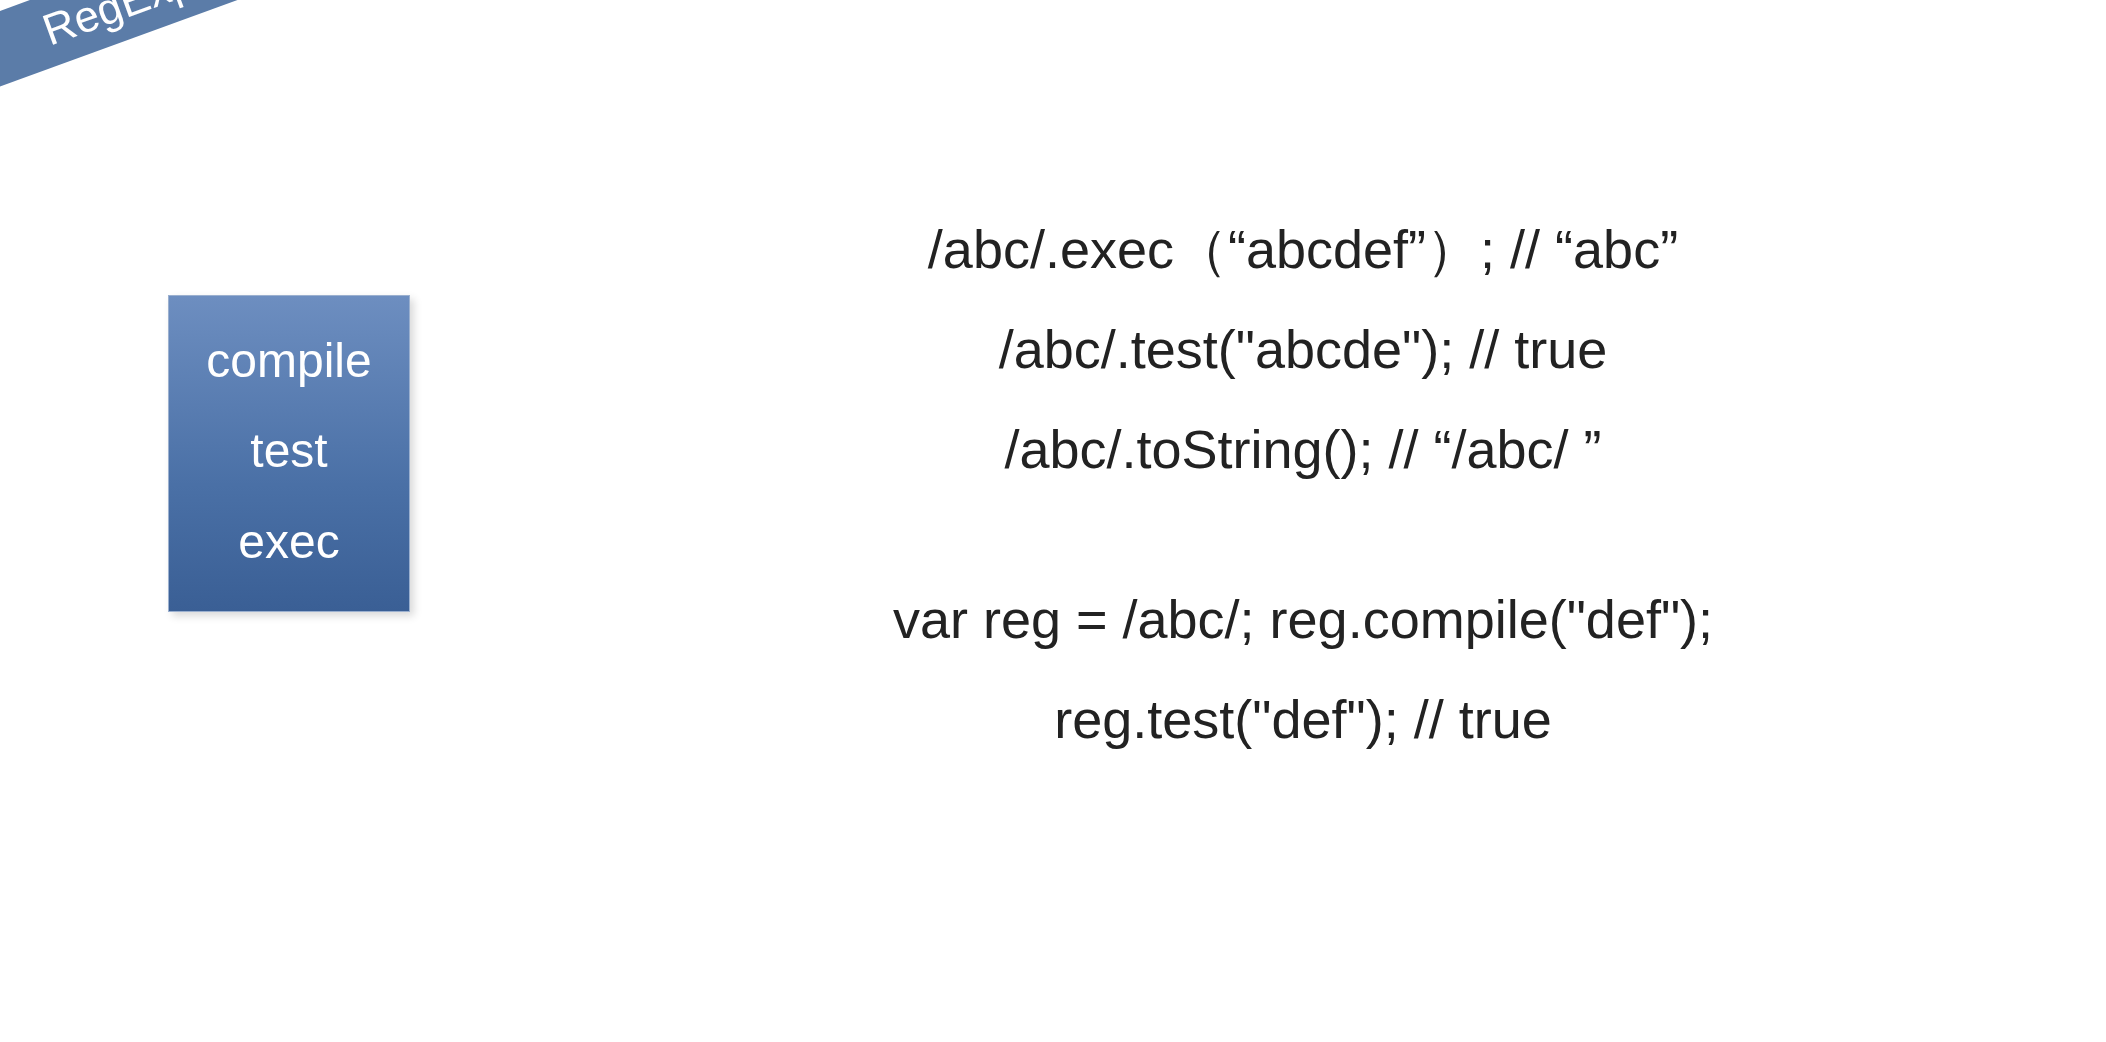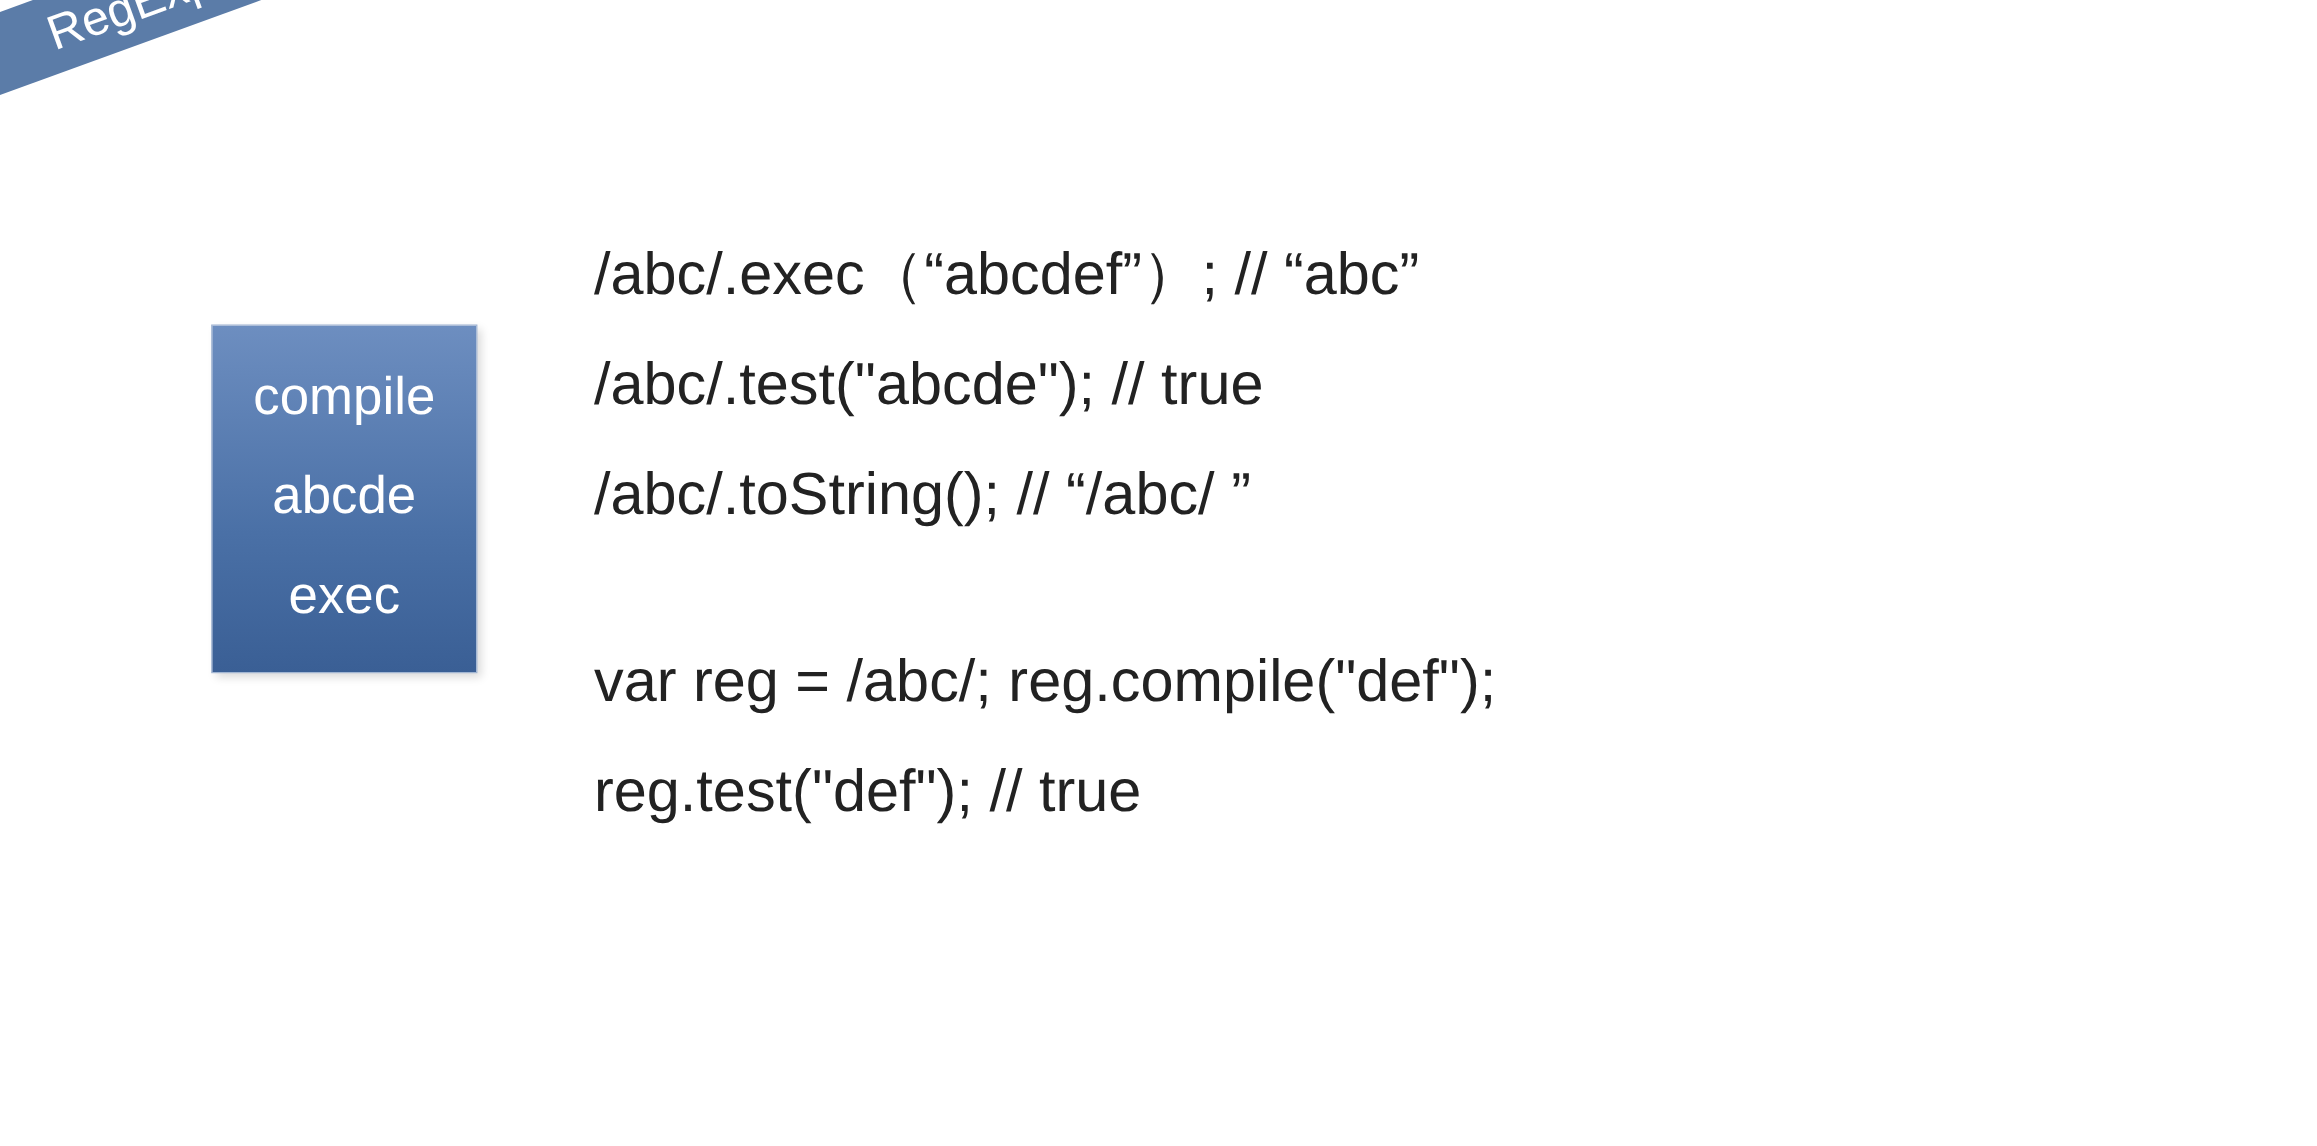--- a/index.html
+++ b/index.html
@@ -24,21 +24,21 @@
     color: #ffffff;
     font-size: 44px;
     padding: 6px 80px 6px 120px;
     white-space: nowrap;
     font-weight: 400;
   }
 
   
   .methods-box {
     position: absolute;
-    left: 192px;
+    left: 168px;
     top: 295px;
     width: 240px;
     background: linear-gradient(to bottom, #6d8ec0 0%, #4a70a6 60%, #3a5f95 100%);
     border: 1px solid #9bb0cf;
     box-shadow: 4px 4px 8px rgba(0,0,0,0.15);
     color: #ffffff;
     font-size: 48px;
     text-align: center;
     padding: 20px 0 24px 0;
     line-height: 1.8;
@@ -49,42 +49,42 @@
   }
 
   
   .code-area {
     position: absolute;
     left: 540px;
     top: 200px;
     right: 40px;
     color: #222;
     font-size: 54px;
-    text-align: left;
+    text-align: center;
     font-weight: 400;
   }
   .code-area .line {
     margin: 0;
     line-height: 1.85;
     white-space: nowrap;
   }
   .code-area .gap {
     height: 70px;
   }
 </style>
 </head>
 <body>
 
 <div class="ribbon">
   <span>RegExp对象方法</span>
 </div>
 
 <div class="methods-box">
   <div>compile</div>
-  <div>abcde</div>
+  <div>test</div>
   <div>exec</div>
 </div>
 
 <div class="code-area">
   <div class="line">/abc/.exec（“abcdef”）;  // “abc”</div>
   <div class="line">/abc/.test("abcde"); // true</div>
   <div class="line">/abc/.toString(); //  “/abc/ ”</div>
   <div class="gap"></div>
   <div class="line">var reg = /abc/; reg.compile("def");</div>
   <div class="line">reg.test("def"); // true</div>

